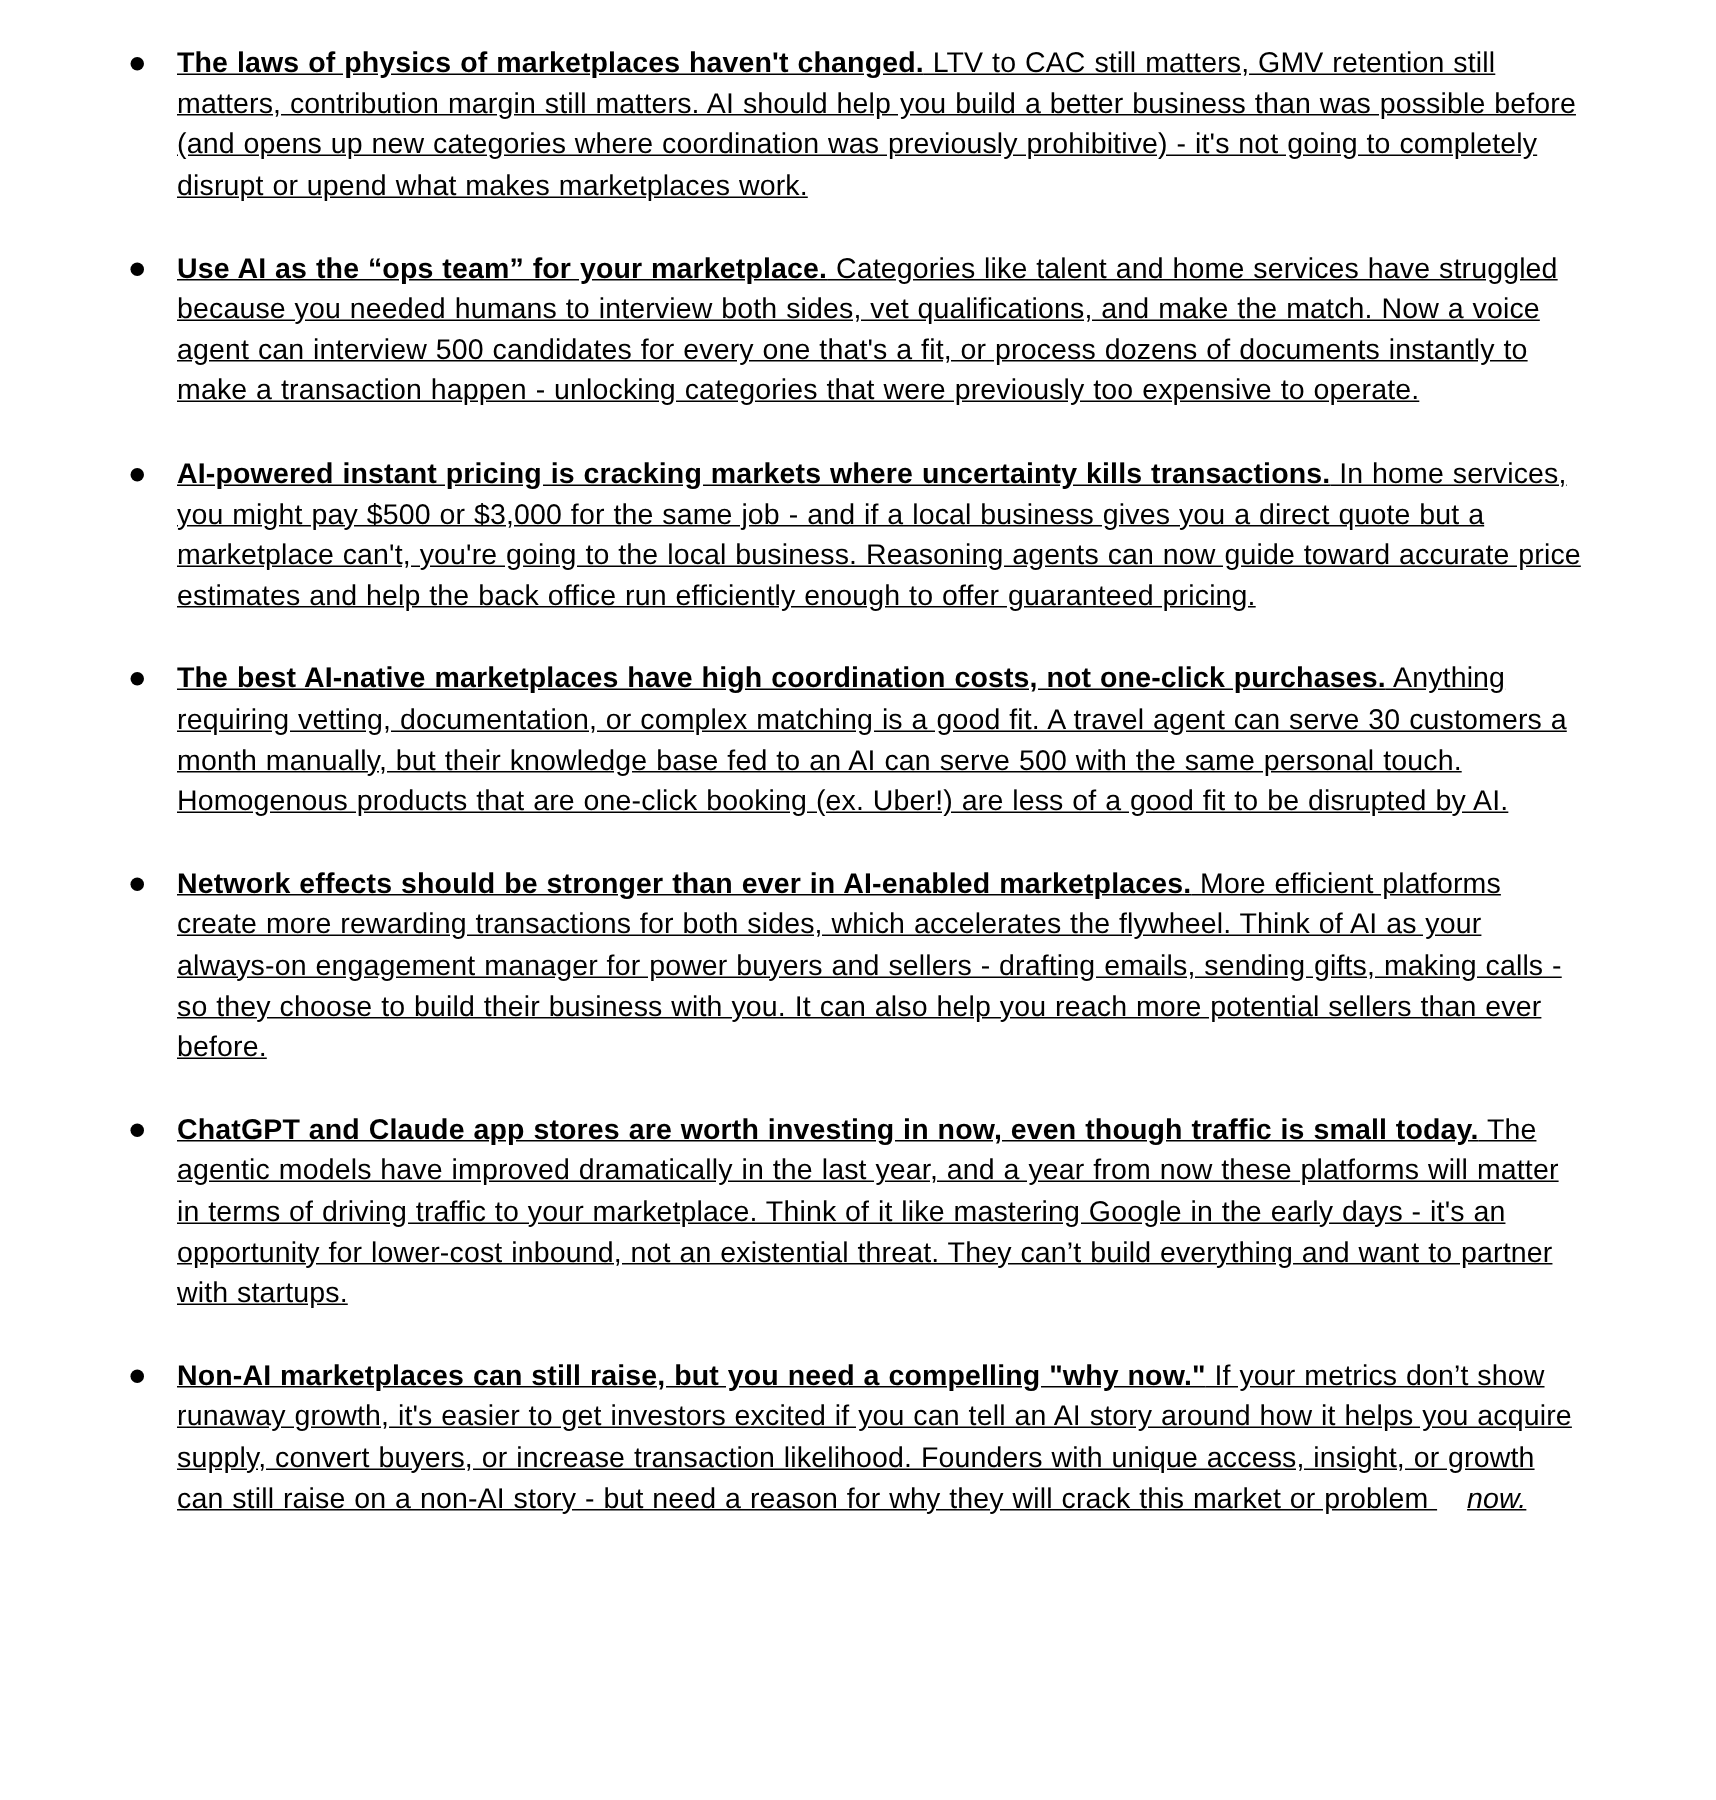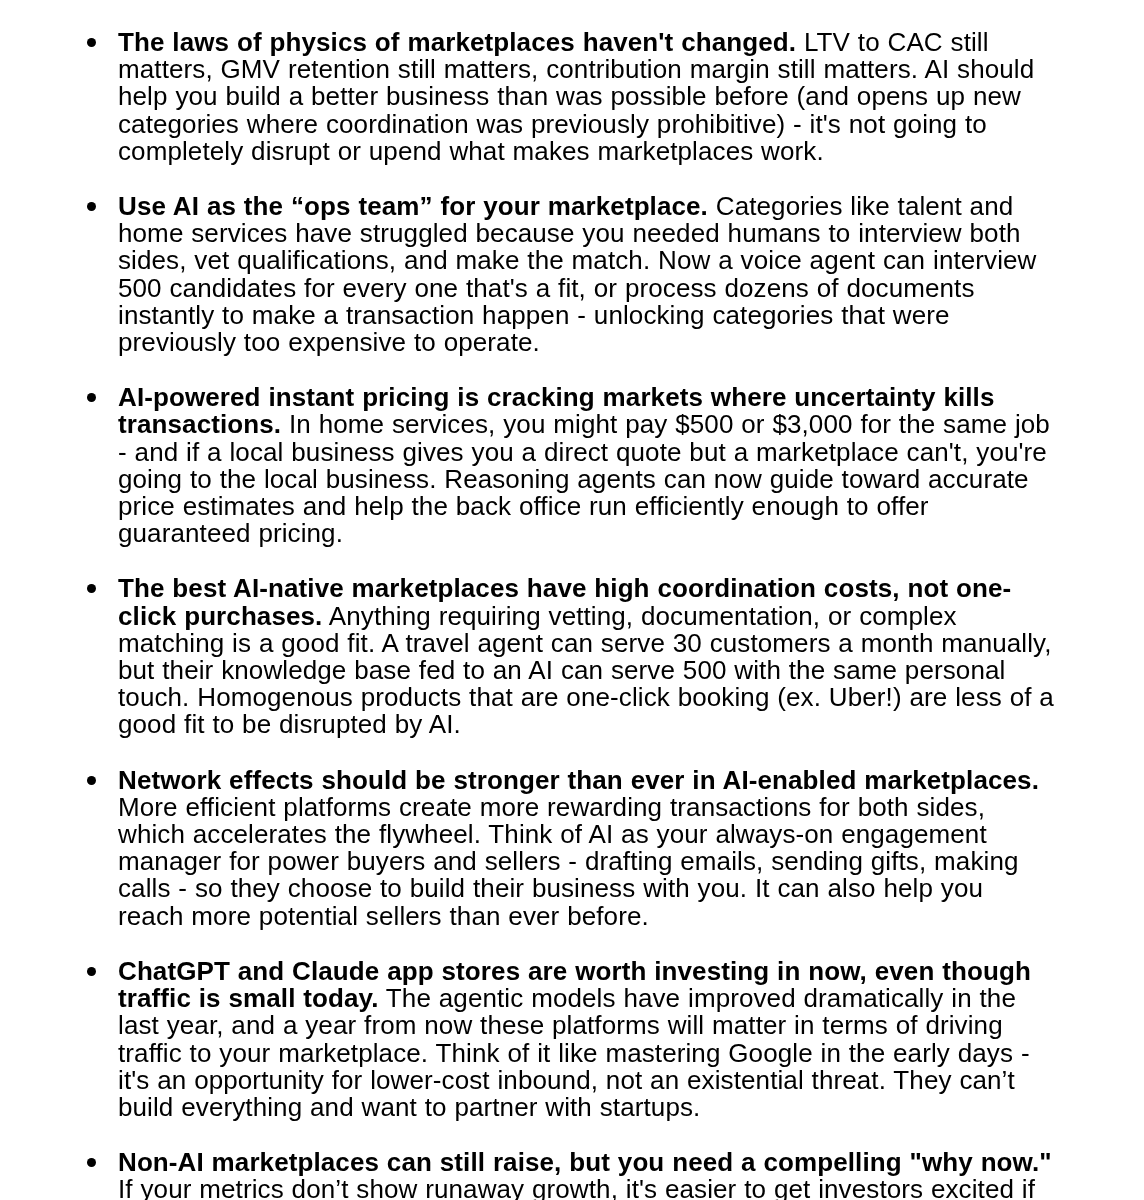--- a/index.html
+++ b/index.html
@@ -21,39 +21,41 @@
   ul.bullet-list {
     list-style: none;
     margin: 0;
     padding: 0;
   }
   li.bullet-item {
     position: relative;
     padding-left: 32px;
     margin: 0 0 28px 0;
     width: 938px;
-    font-size: 26px;
+    font-size: 19px;
     line-height: 27.2px;
     letter-spacing: 0.1px;
     word-spacing: 0.5px;
+    text-decoration: underline;
   }
   .dot {
     position: absolute;
     left: 1px;
     top: 9px;
     width: 9px;
     height: 9px;
     background: #000000;
     border-radius: 50%;
   }
   .lead {
     font-weight: bold;
   }
   .it {
     font-style: italic;
+    margin-left: 20px;
   }
 </style>
 </head>
 <body>
 
 <div class="doc">
   <ul class="bullet-list">
 
     <li class="bullet-item">
       <span class="dot"></span>

